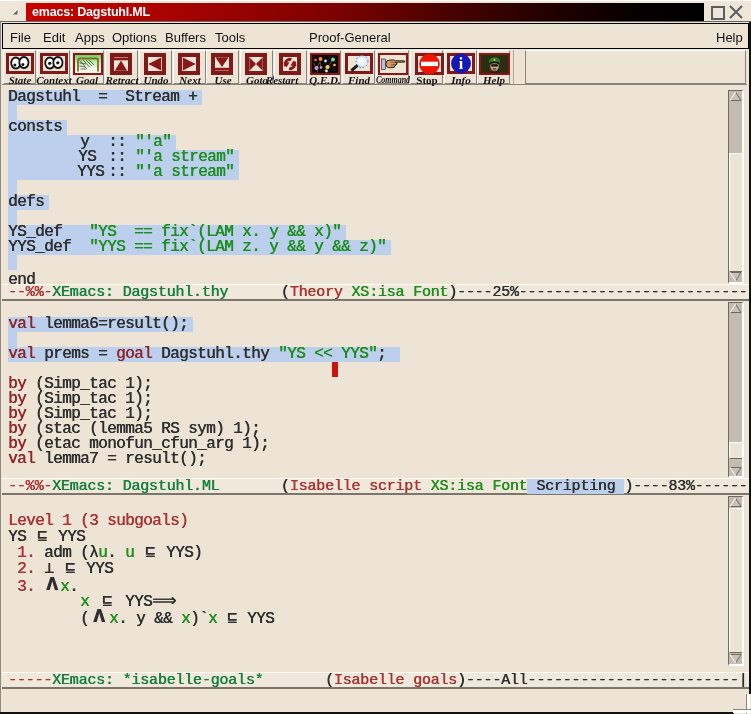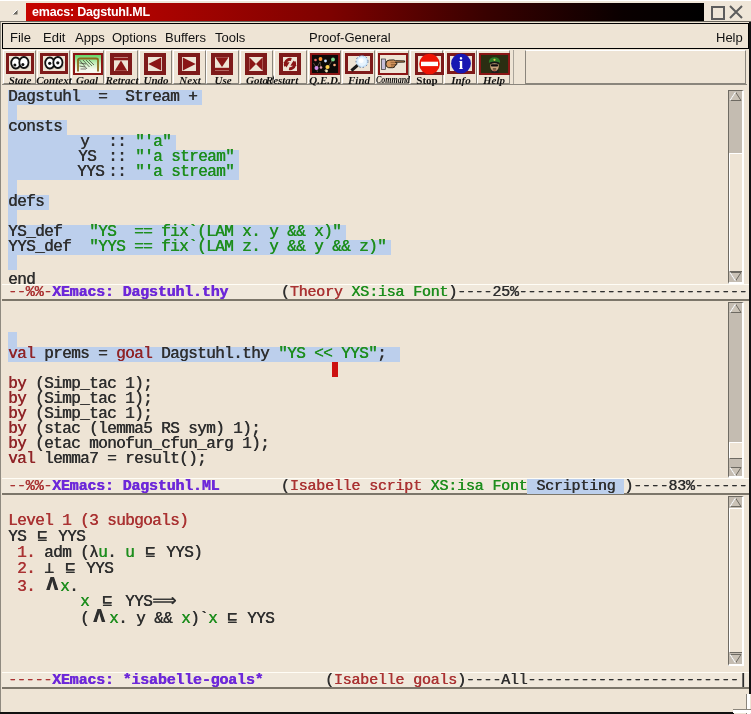--- a/index.html
+++ b/index.html
@@ -7,21 +7,21 @@
      font-family:"Liberation Sans",sans-serif;}
 .abs{position:absolute;}
 .mono{font-family:"Liberation Mono",monospace;font-size:16px;line-height:15px;
       letter-spacing:-0.6px;white-space:pre;color:#2f2f2f;text-shadow:0.5px 0 0 currentColor;}
 .row{position:absolute;left:8px;height:15px;}
 .ml{font-size:15px;letter-spacing:-0.2px;width:740px;overflow:hidden;}
 .hl{background:#BCCFEC;}
 .kw{color:#902528;}
 .st{color:#1e8e1e;}
 .red{color:#aa3333;}
-.blu{color:#6d28d9;font-weight:bold;}
+.blu{color:#15803d;}
 .grn{color:#1e8e1e;}
 .ib{display:inline-block;text-align:center;letter-spacing:0;}
 .lam{width:16px;font-size:20px;font-weight:bold;position:relative;top:-1.5px;}
 .btn{position:absolute;top:50px;width:33px;height:34px;background:#EEE4D5;
      border-top:1px solid #fff;border-left:1px solid #fff;
      border-right:1px solid #8a857c;border-bottom:1px solid #8a857c;box-sizing:border-box;}
 .ibox{position:absolute;box-sizing:border-box;background:#EEE4D5;border:3px solid #7E1A1A;}
 .fsq{left:4px;top:2px;width:22px;height:22px;border-width:4px;}
 .fwide{left:2px;top:2px;width:28px;height:21px;}
 .fpic{left:1px;top:2px;width:30px;height:22px;border-width:2px;border-color:#8a1616;}
@@ -245,20 +245,21 @@
 <div class="row hl" style="top:138px;width:338px;">YS_def   <span class="st">"YS  == fix`(LAM x. y &amp;&amp; x)"</span></div>
 <div class="row hl" style="top:153px;width:383px;">YYS_def  <span class="st">"YYS == fix`(LAM z. y &amp;&amp; y &amp;&amp; z)"</span></div>
 <div class="row hl" style="top:168px;width:9px;"></div>
 <div class="row" style="top:186px;">end</div>
 </div>
 
 <div class="abs" style="left:2px;top:284px;width:747px;height:17px;background:#F0E8DB;border-top:1px solid #fffdf6;box-sizing:border-box;border-bottom:2px solid #7c766a;"></div>
 <div class="abs mono ml" style="left:8px;top:285px;"><span class="red">--%%-</span><span class="blu">XEmacs: Dagstuhl.thy</span>      (<span class="red">Theory</span> <span class="grn">XS:isa Font</span>)----25%--------------------------</div>
 
 <div class="abs mono" id="win2" style="left:0;top:301px;width:749px;height:177px;overflow:hidden;">
+<div class="row hl" style="top:16px;width:185px;"><span class="kw">val</span> lemma6=result();</div>
 <div class="row hl" style="top:31px;width:9px;"></div>
 <div class="row hl" style="top:46px;width:392px;"><span class="kw">val</span> prems = <span class="kw">goal</span> Dagstuhl.thy <span class="st">"YS &lt;&lt; YYS"</span>;</div>
 <div class="abs" style="left:332px;top:61px;width:6px;height:15px;background:#cc1111;"></div>
 <div class="row" style="top:76px;"><span class="kw">by</span> (Simp_tac 1);</div>
 <div class="row" style="top:91px;"><span class="kw">by</span> (Simp_tac 1);</div>
 <div class="row" style="top:106px;"><span class="kw">by</span> (Simp_tac 1);</div>
 <div class="row" style="top:121px;"><span class="kw">by</span> (stac (lemma5 RS sym) 1);</div>
 <div class="row" style="top:136px;"><span class="kw">by</span> (etac monofun_cfun_arg 1);</div>
 <div class="row" style="top:151px;"><span class="kw">val</span> lemma7 = result();</div>
 </div>

